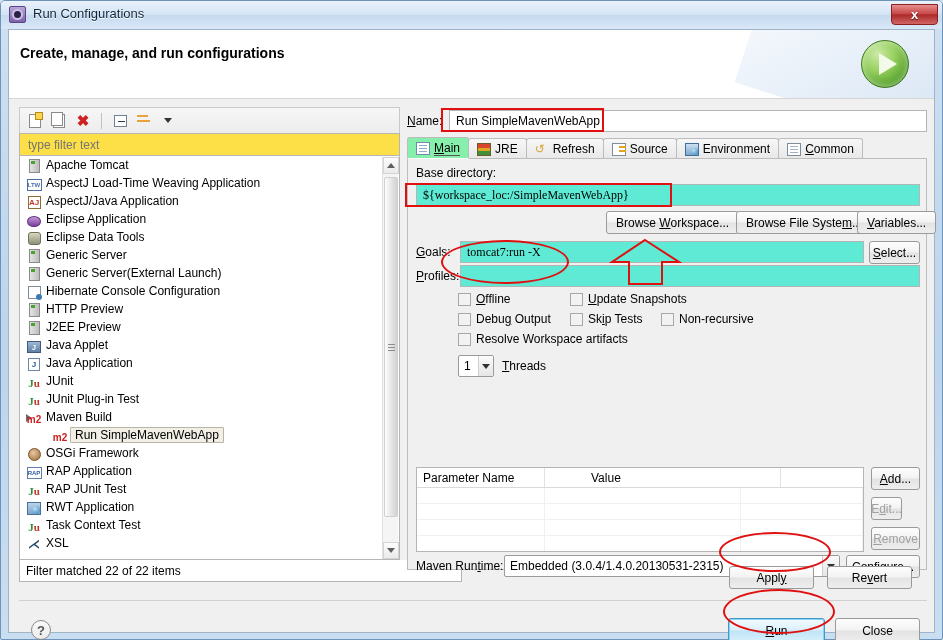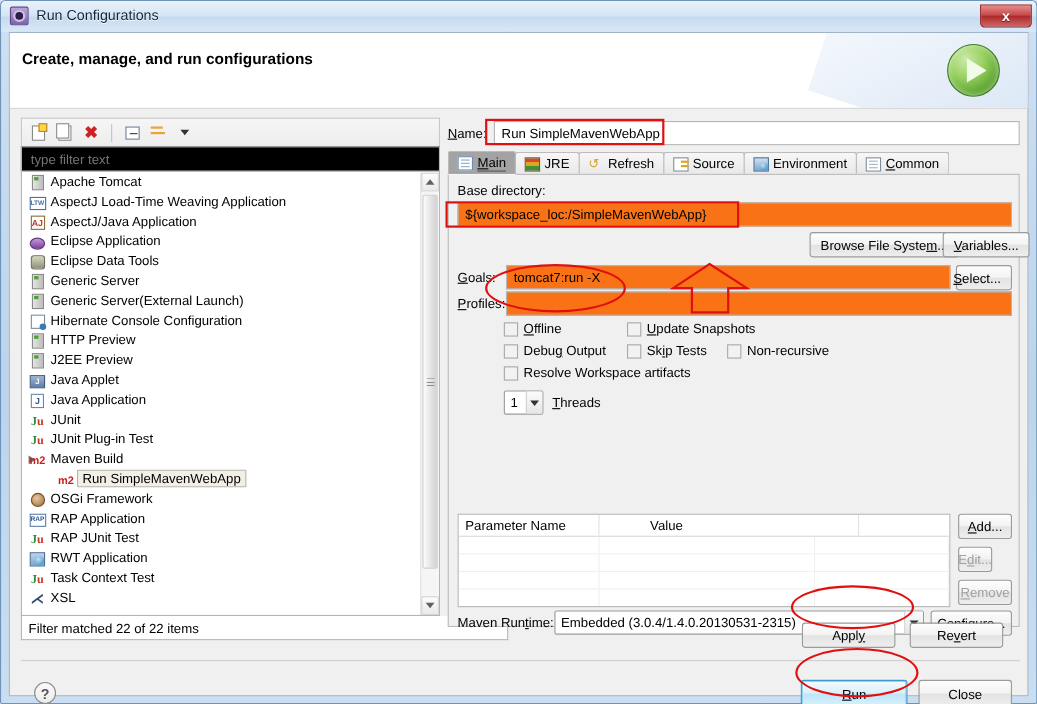--- a/index.html
+++ b/index.html
@@ -117,21 +117,21 @@
   .ic-collapse:after { content:""; position:absolute; left:3px; top:5px; width:7px; height:1px; background:#2b3a4d; }
   .ic-filter { width: 14px; height: 13px; position: relative; }
   .ic-filter:before { content:""; position:absolute; left:0; top:1px; width:11px; height:2px; background:#e8a33d; }
   .ic-filter:after { content:""; position:absolute; left:0; top:6px; width:13px; height:2px; background:#e8a33d;
                      box-shadow: 0 4px 0 -1px #e8a33d; }
   .ic-caret { width:0;height:0;border-left:4px solid transparent;border-right:4px solid transparent;
               border-top:5px solid #333; }
 
   #filter-box {
     position: absolute; left: 0; top: 26px; width: 381px; height: 23px;
-    border: 1px solid #b5b5b5; background: #000000;
+    border: 1px solid #b5b5b5; background: #fde047;
     display: flex; align-items: center; padding-left: 6px;
   }
   #filter-box input {
     border: none; outline: none; width: 100%; font-size: 12px;
     font-family: "Liberation Sans", sans-serif; color: #777;
     background: transparent;
   }
   #tree {
     position: absolute; left: 0; top: 49px; width: 381px; height: 404px;
     background: #fff; border: 1px solid #b5b5b5; border-top: none;
@@ -223,21 +223,21 @@
   }
 
   #tabs { position: absolute; left: 0; top: 30px; width: 520px; height: 22px; display: flex; align-items: flex-end; }
   .tab {
     height: 21px; display: flex; align-items: center; gap: 4px; padding: 0 8px;
     font-size: 12px; background: linear-gradient(to bottom,#f7f7f7,#e8e8e8);
     border: 1px solid #bcbcbc; border-bottom: none;
     border-radius: 3px 3px 0 0; margin-right: -1px; cursor: pointer; position: relative;
   }
   .tab.active {
-    background: #a3a3a3; height: 22px; z-index: 2;
+    background: #86efac; height: 22px; z-index: 2;
     border-bottom: 1px solid #fff;
   }
   .tab .tlabel { position: relative; }
   .tab.active .tlabel:after {
     content:""; position:absolute; left:0; right:0; bottom:-1px; height:1px; background:#555;
   }
   .tabicon { width: 14px; height: 13px; display: inline-block; position: relative; }
   .ti-main { background:#fff; border:1px solid #6e8cb0; }
   .ti-main:after{content:"";position:absolute;left:2px;top:2px;right:2px;height:1px;background:#8fa9c6;
                  box-shadow:0 3px 0 #8fa9c6,0 6px 0 #8fa9c6;}
@@ -254,22 +254,22 @@
   .ti-common:after{content:"";position:absolute;left:2px;top:2px;right:2px;height:1px;background:#9fb4c8;
                    box-shadow:0 3px 0 #9fb4c8,0 6px 0 #9fb4c8;}
 
   #tab-body {
     position: absolute; left: 0; top: 51px; width: 520px; height: 412px;
     background: #f0f0f0; border: 1px solid #bcbcbc;
   }
 
   .lbl-plain { font-size: 12px; color: #000; }
   .fld {
-    border: 1px solid #b5b5b5; background: #f97316; height: 22px;
-    display: flex; align-items: center; padding-left: 6px; font-size: 12px;
+    border: 1px solid #b5b5b5; background: #5eead4; height: 22px;
+    display: flex; align-items: center; padding-left: 6px; font-size: 12px; font-family: Liberation Serif, serif;
   }
   .btn {
     height: 23px; border: 1px solid #9a9a9a; border-radius: 3px;
     background: linear-gradient(to bottom,#fdfdfd 0%,#f3f3f3 48%,#e3e3e3 52%,#eeeeee 100%);
     font-size: 12px; display: flex; align-items: center; justify-content: center;
     padding: 0 9px; cursor: pointer; color:#000;
     font-family: "Liberation Sans", sans-serif;
   }
   .btn.disabled { color: #a0a0a0; }
   .btn.primary {
@@ -561,30 +561,33 @@
             <span class="tabicon ti-common"></span>
             <span class="tlabel"><u class="acc">C</u>ommon</span>
           </div>
         </div>
 
       <div id="tab-body">
 
         <div class="lbl-plain" style="position:absolute;left:8px;top:7px;">Base directory:</div>
         <div class="fld" style="position:absolute;left:8px;top:25px;width:504px;">${workspace_loc:/SimpleMavenWebApp}</div>
 
+        <div class="btn" style="position:absolute;left:198px;top:52px;">
+          <span>Browse <u class="acc">W</u>orkspace...</span>
+        </div>
         <div class="btn" style="position:absolute;left:328px;top:52px;">
           <span>Browse File Syste<u class="acc">m</u>...</span>
         </div>
         <div class="btn" style="position:absolute;left:449px;top:52px;">
           <span><u class="acc">V</u>ariables...</span>
         </div>
 
         <div class="lbl-plain" style="position:absolute;left:8px;top:86px;"><u class="acc">G</u>oals:</div>
         <div class="fld" style="position:absolute;left:52px;top:82px;width:404px;">tomcat7:run -X</div>
-        <div class="btn" style="position:absolute;left:461px;top:82px;width:51px;justify-content:flex-end;">
+        <div class="btn" style="position:absolute;left:461px;top:82px;width:51px;">
           <span><u class="acc">S</u>elect...</span>
         </div>
 
         <div class="lbl-plain" style="position:absolute;left:8px;top:110px;"><u class="acc">P</u>rofiles:</div>
         <div class="fld" style="position:absolute;left:52px;top:106px;width:460px;"></div>
 
         <div class="cb-row" style="position:absolute;left:50px;top:133px;">
           <span class="cbox"></span>
           <span><u class="acc">O</u>ffline</span>
         </div>

